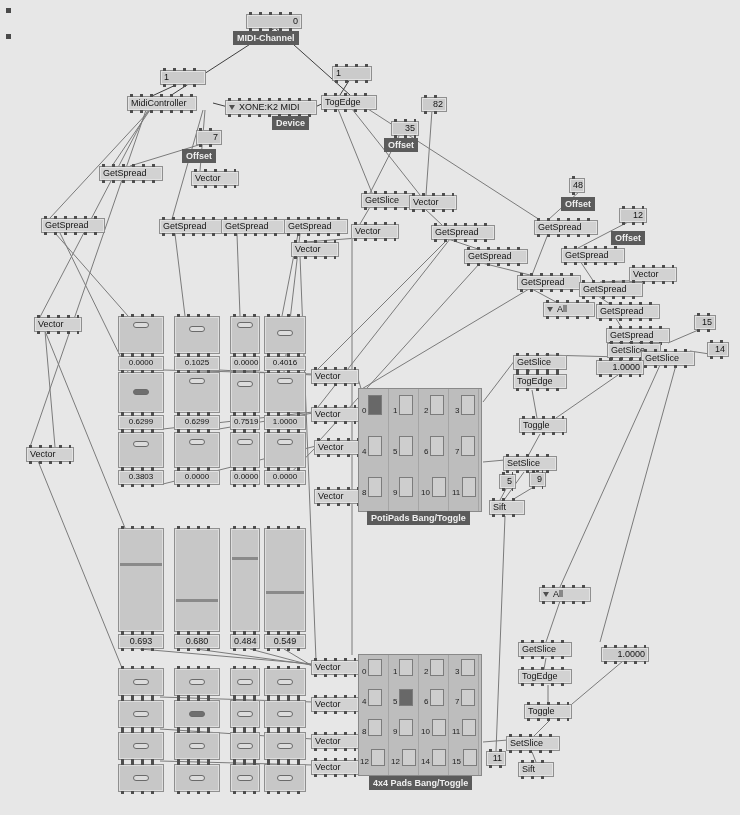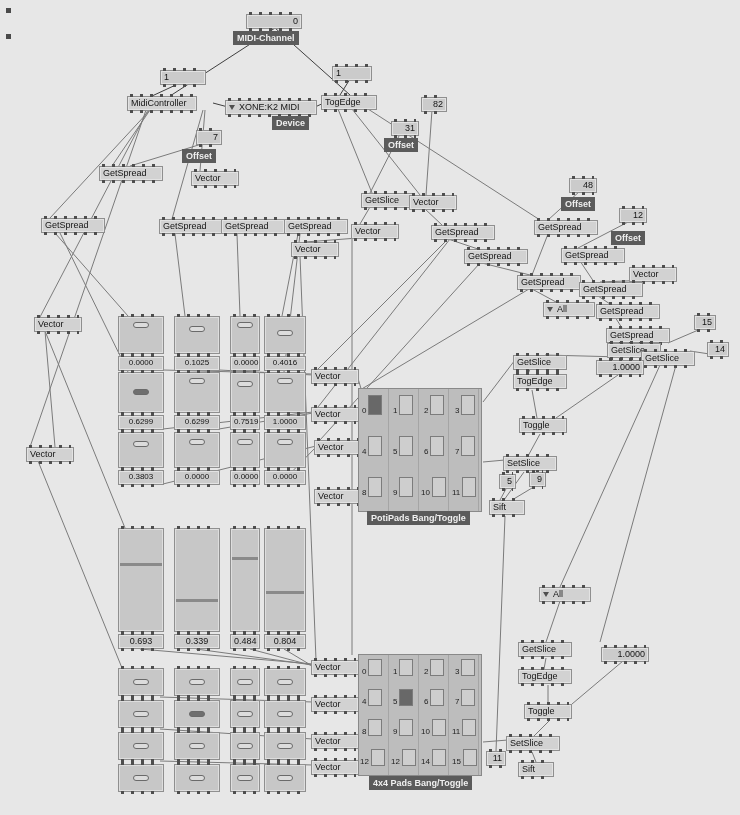--- a/index.html
+++ b/index.html
@@ -145,28 +145,28 @@
 
   <div class="el iobox" style="left:246px;top:14px;width:56px">0</div>
   <div class="el comment" style="left:233px;top:31px">MIDI-Channel</div>
   <div class="el iobox" style="left:160px;top:70px;width:46px;text-align:left">1</div>
   <div class="el node" style="left:127px;top:96px;width:70px">MidiController</div>
   <div class="el enum" style="left:225px;top:100px;width:92px"><span class="tri"></span><span>XONE:K2 MIDI</span></div>
   <div class="el comment" style="left:272px;top:116px">Device</div>
   <div class="el node" style="left:321px;top:95px;width:56px">TogEdge</div>
   <div class="el iobox" style="left:332px;top:66px;width:40px;text-align:left">1</div>
   <div class="el iobox" style="left:421px;top:97px;width:26px">82</div>
-  <div class="el iobox" style="left:391px;top:121px;width:28px">31</div>
+  <div class="el iobox" style="left:391px;top:121px;width:28px">35</div>
   <div class="el comment" style="left:384px;top:138px">Offset</div>
   <div class="el iobox" style="left:196px;top:130px;width:26px">7</div>
   <div class="el comment" style="left:182px;top:149px">Offset</div>
 
   <div class="el node" style="left:99px;top:166px;width:64px">GetSpread</div>
   <div class="el node" style="left:191px;top:171px;width:48px">Vector</div>
-  <div class="el iobox" style="left:569px;top:178px;width:28px">48</div>
+  <div class="el iobox" style="left:569px;top:178px;width:16px">48</div>
   <div class="el comment" style="left:561px;top:197px">Offset</div>
   <div class="el node" style="left:361px;top:193px;width:54px">GetSlice</div>
   <div class="el node" style="left:409px;top:195px;width:48px">Vector</div>
   <div class="el iobox" style="left:619px;top:208px;width:28px">12</div>
   <div class="el comment" style="left:611px;top:231px">Offset</div>
   <div class="el node" style="left:41px;top:218px;width:64px">GetSpread</div>
   <div class="el node" style="left:159px;top:219px;width:64px">GetSpread</div>
   <div class="el node" style="left:221px;top:219px;width:64px">GetSpread</div>
   <div class="el node" style="left:284px;top:219px;width:64px">GetSpread</div>
   <div class="el node" style="left:351px;top:224px;width:48px">Vector</div>
@@ -311,23 +311,23 @@
   <div class="el slider" style="left:174px;top:528px;width:46px;height:104px">
       <div class="hline" style="top:70px"></div>
     </div>
   <div class="el slider" style="left:230px;top:528px;width:30px;height:104px">
       <div class="hline" style="top:28px"></div>
     </div>
   <div class="el slider" style="left:264px;top:528px;width:42px;height:104px">
       <div class="hline" style="top:62px"></div>
     </div>
   <div class="el iobox center" style="left:118px;top:634px;width:46px">0.693</div>
-  <div class="el iobox center" style="left:174px;top:634px;width:46px">0.339</div>
+  <div class="el iobox center" style="left:174px;top:634px;width:46px">0.680</div>
   <div class="el iobox center" style="left:230px;top:634px;width:30px">0.484</div>
-  <div class="el iobox center" style="left:264px;top:634px;width:42px">0.804</div>
+  <div class="el iobox center" style="left:264px;top:634px;width:42px">0.549</div>
 
   <div class="el enum" style="left:539px;top:587px;width:52px"><span class="tri"></span><span>All</span></div>
   <div class="el node" style="left:518px;top:642px;width:54px">GetSlice</div>
   <div class="el iobox" style="left:601px;top:647px;width:48px">1.0000</div>
   <div class="el node" style="left:518px;top:669px;width:54px">TogEdge</div>
   <div class="el node" style="left:524px;top:704px;width:48px">Toggle</div>
   <div class="el node" style="left:506px;top:736px;width:54px">SetSlice</div>
   <div class="el iobox" style="left:486px;top:751px;width:20px">11</div>
   <div class="el node" style="left:518px;top:762px;width:36px">Sift</div>
 

